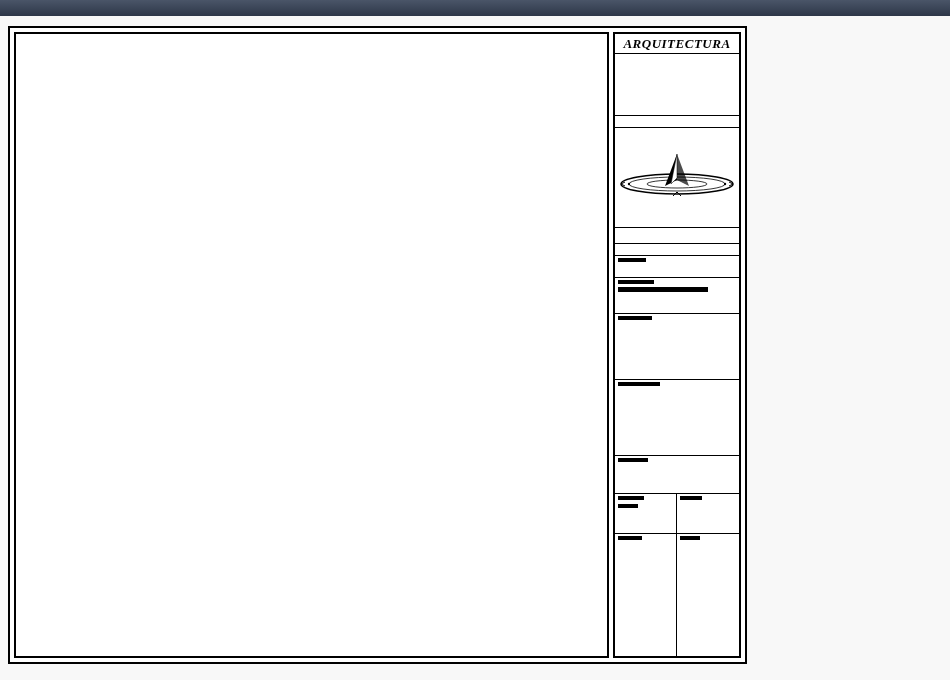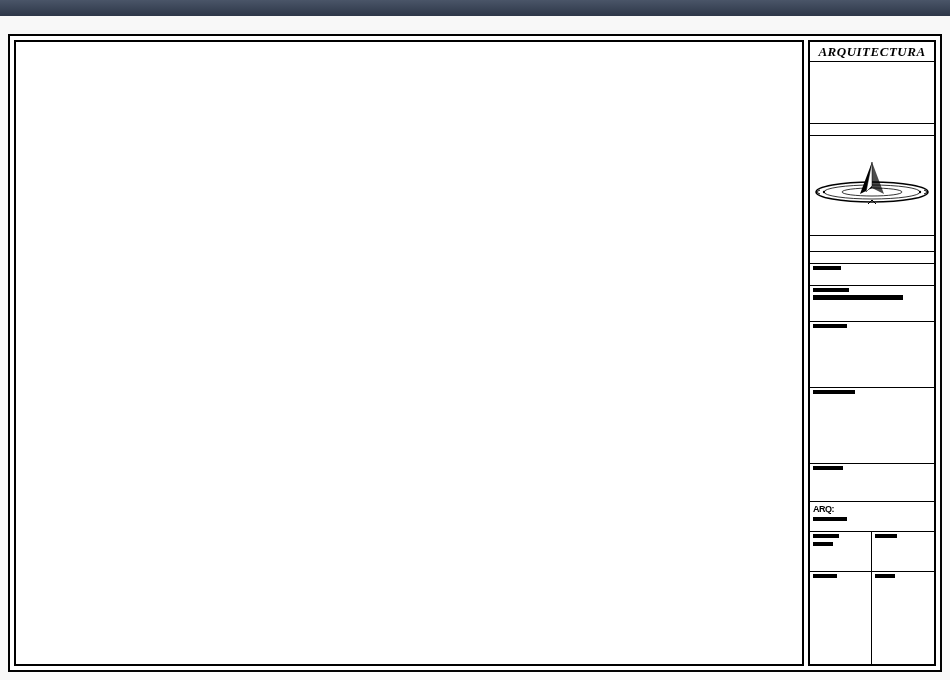--- a/index.html
+++ b/index.html
@@ -17,22 +17,22 @@
     }
     .canvas-area {
       width: 100%;
       height: 664px;
       background: #f8f8f8;
       position: relative;
     }
     .sheet-outer {
       position: absolute;
       left: 8px;
-      top: 18px;
-      width: 934px;
+      top: 10px;
+      width: 739px;
       height: 638px;
       border: 2px solid #000;
       background: #fff;
     }
     .sheet-inner {
       position: absolute;
       left: 4px;
       top: 4px;
       right: 4px;
       bottom: 4px;
@@ -176,25 +176,20 @@
         <div class="tb-field tb-field-lg">
           <span class="lbl" style="width:34px"></span>
         </div>
         <div class="tb-field tb-field-xl">
           <span class="lbl" style="width:42px"></span>
         </div>
         <div class="tb-field" style="height:38px">
           <span class="lbl" style="width:30px"></span>
         </div>
 
-        <div class="tb-arq" style="height:30px">
-          <span class="tb-arq-label">ARQ:</span>
-          <span class="tb-arq-line" style="width:60px"></span>
-          <span class="blk" style="width:34px;margin-top:3px"></span>
-        </div>
 
         <div class="tb-split" style="height:40px">
           <div>
             <span class="blk" style="width:26px"></span>
             <span class="blk" style="width:20px;margin-top:4px"></span>
           </div>
           <div>
             <span class="blk" style="width:22px"></span>
           </div>
         </div>

